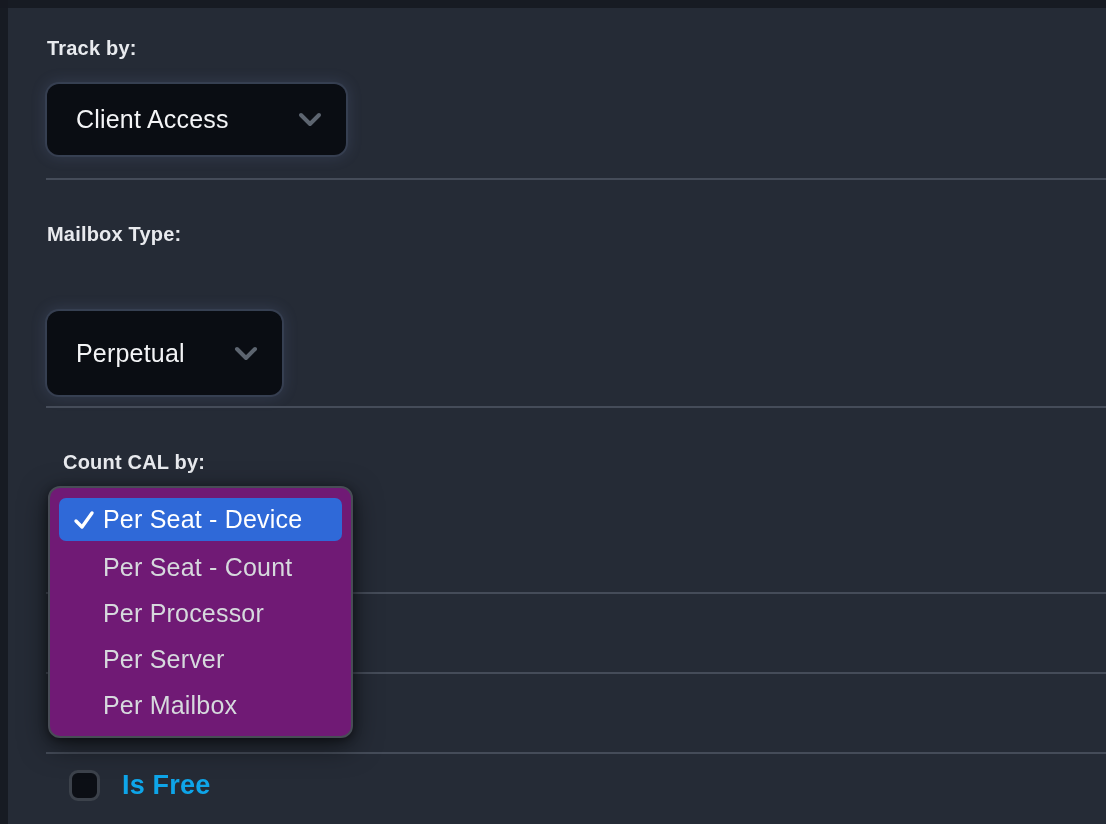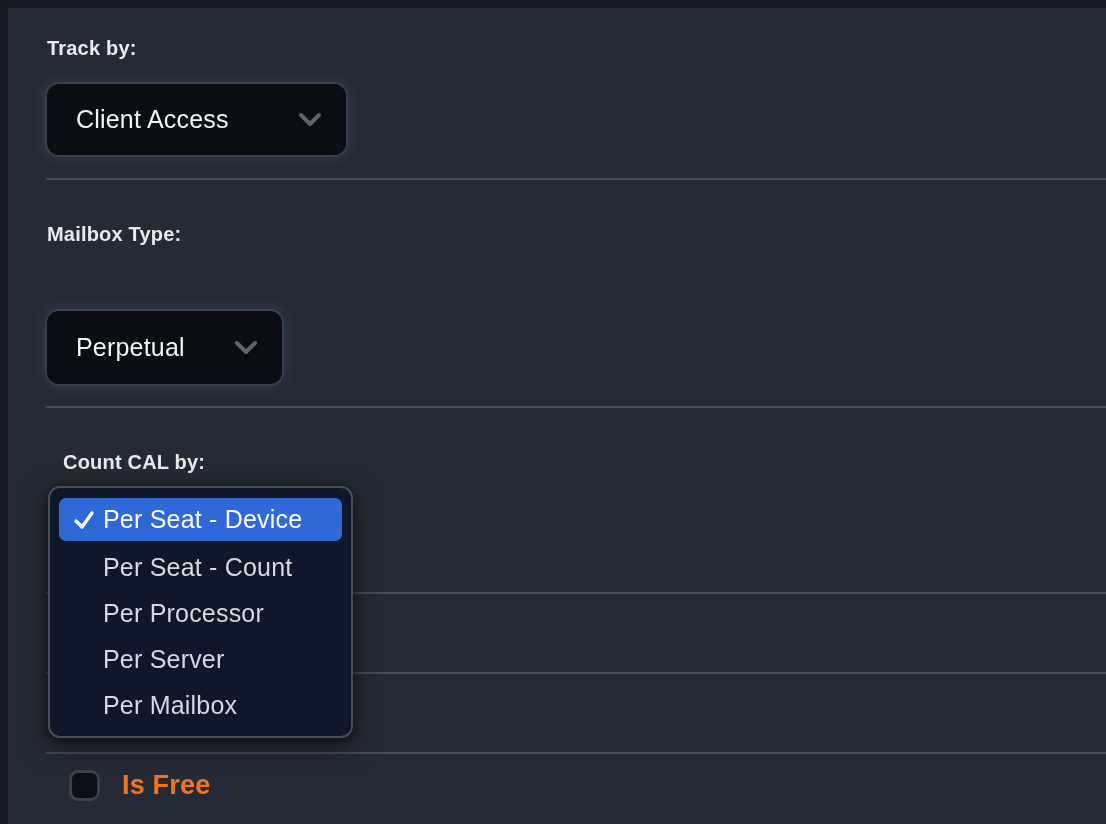--- a/index.html
+++ b/index.html
@@ -38,21 +38,21 @@
     background: #0a0d13;
     border-radius: 12px;
     display: flex;
     align-items: center;
     justify-content: space-between;
     padding: 0 24px 0 29px;
     cursor: pointer;
     box-shadow: 0 0 0 2px rgba(115,130,160,0.16), 0 0 14px 3px rgba(110,130,175,0.18);
   }
   #select-track-by { left: 47px; top: 84px; width: 299px; height: 71px; }
-  #select-license-type { left: 47px; top: 311px; width: 235px; height: 73px; }
+  #select-license-type { left: 47px; top: 311px; width: 235px; height: 84px; }
   .select-value {
     color: #f3f4f6;
     font-size: 25px;
     font-weight: 500;
     letter-spacing: 0.2px;
     white-space: nowrap;
   }
   .chevron { flex: 0 0 auto; margin-left: 14px; display: block; }
 
   .divider {
@@ -65,21 +65,21 @@
   #divider-1 { top: 178px; }
   #divider-2 { top: 406px; }
   #divider-3 { top: 592px; }
   #divider-4 { top: 672px; }
   #divider-5 { top: 752px; }
 
   .dropdown-menu {
     position: absolute;
     left: 48px; top: 486px;
     width: 305px; height: 252px;
-    background: #0f172a;
+    background: #701a75;
     border: 2px solid #484d56;
     border-radius: 12px;
     padding: 10px 9px;
     z-index: 5;
     box-shadow: 0 8px 28px rgba(0,0,0,0.55), 0 2px 8px rgba(0,0,0,0.4);
   }
   .menu-item {
     height: 46px;
     display: flex;
     align-items: center;
@@ -113,21 +113,21 @@
   .checkbox {
     width: 31px; height: 31px;
     background: #0c0f15;
     border: 3px solid #3c424b;
     border-radius: 9px;
     cursor: pointer;
     flex: 0 0 auto;
   }
   .checkbox-label {
     margin-left: 22px;
-    color: #f97316;
+    color: #0ea5e9;
     font-size: 27px;
     font-weight: 700;
     letter-spacing: 0.2px;
   }
 </style>
 </head>
 <body>
 
 <div class="page">
 

